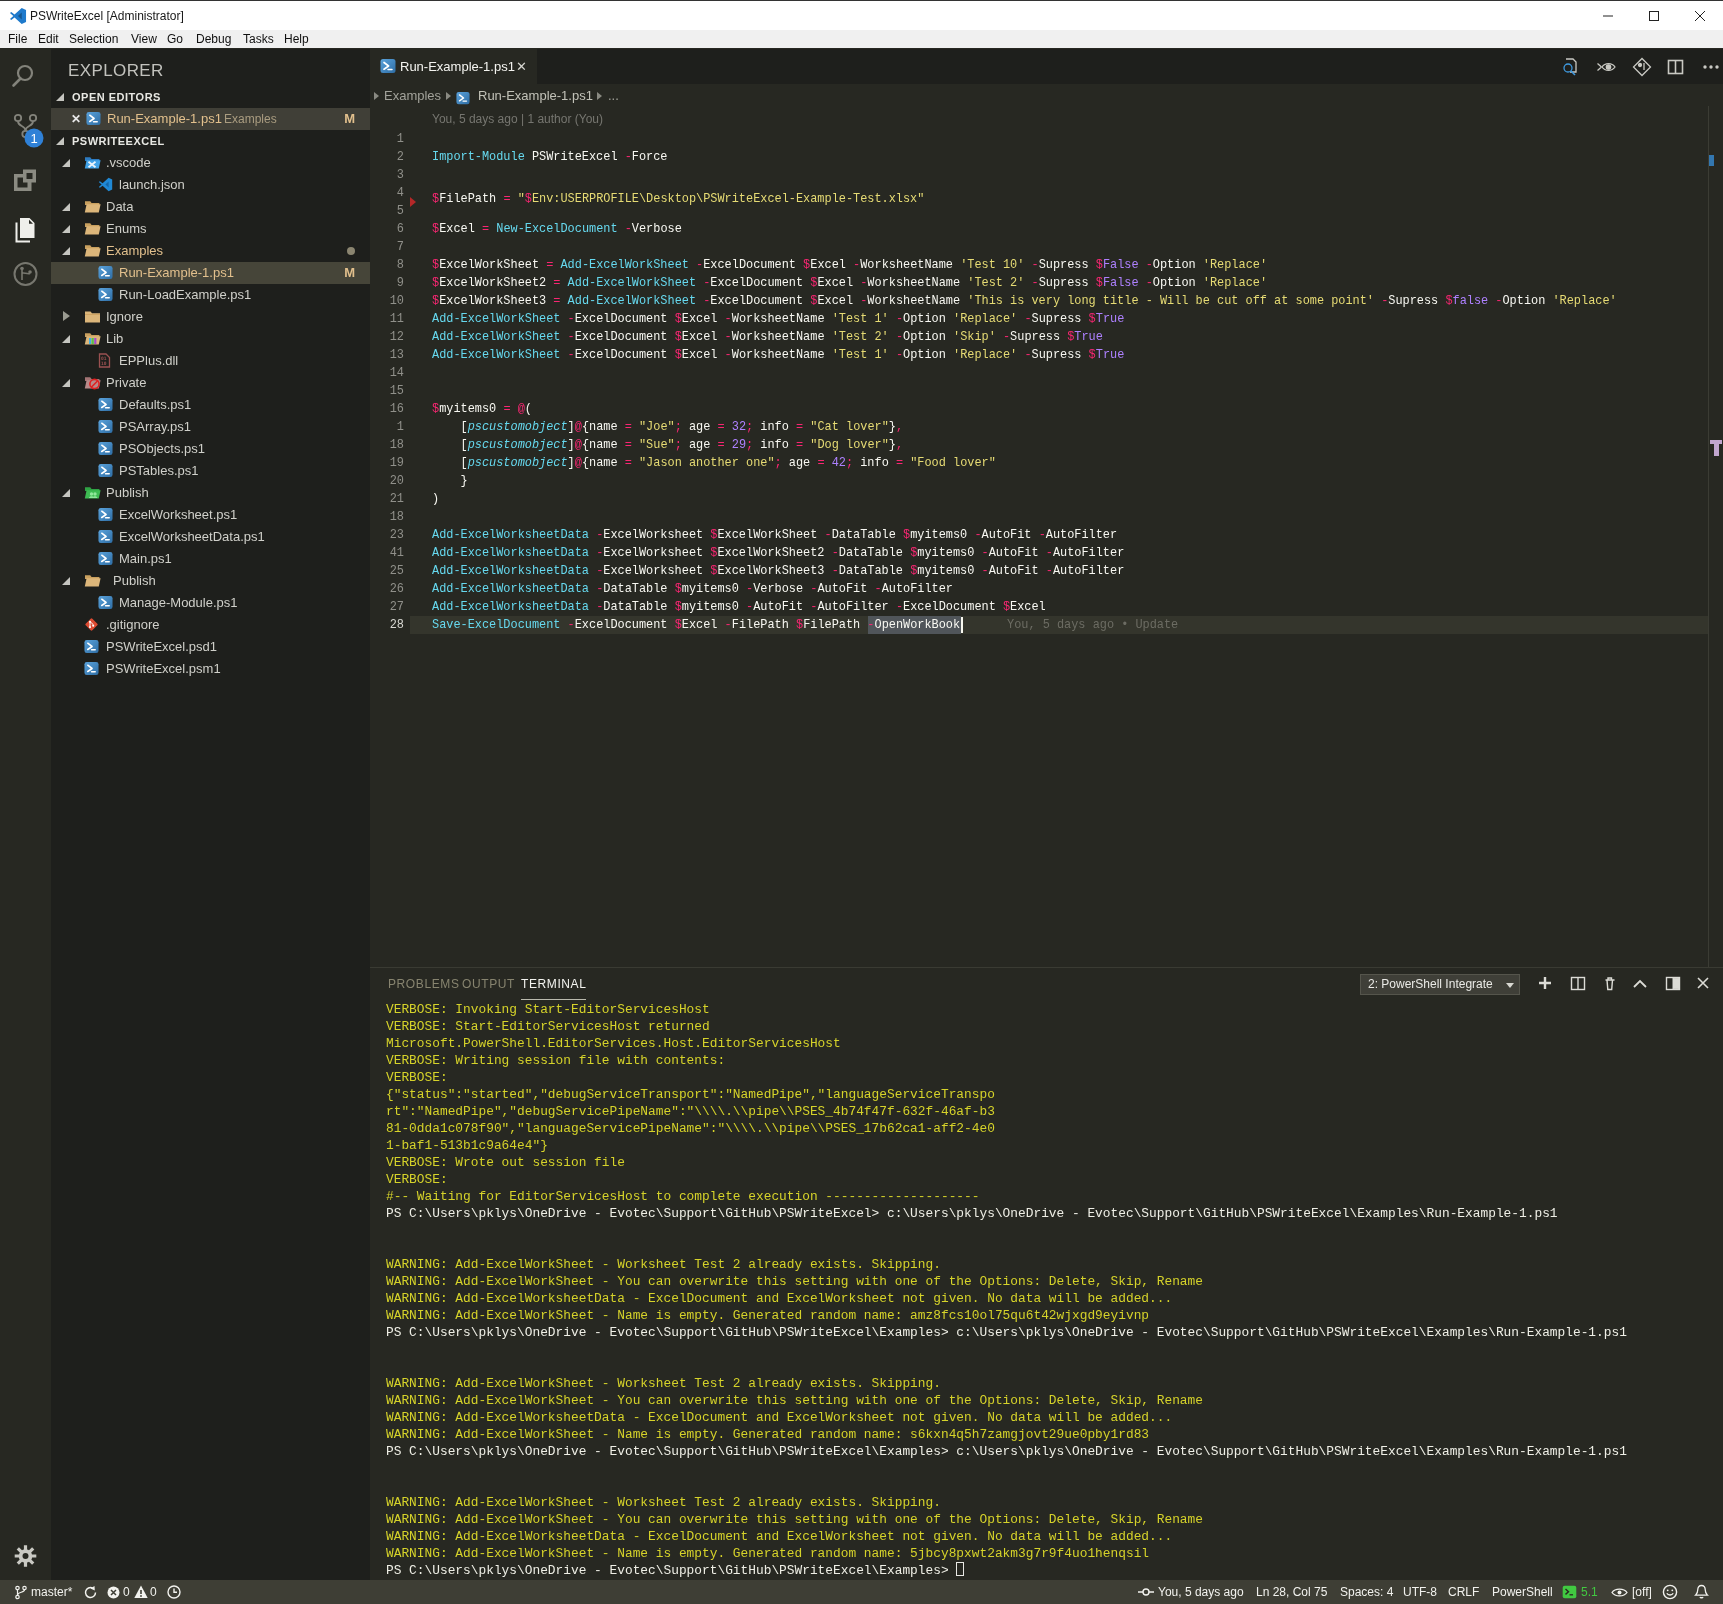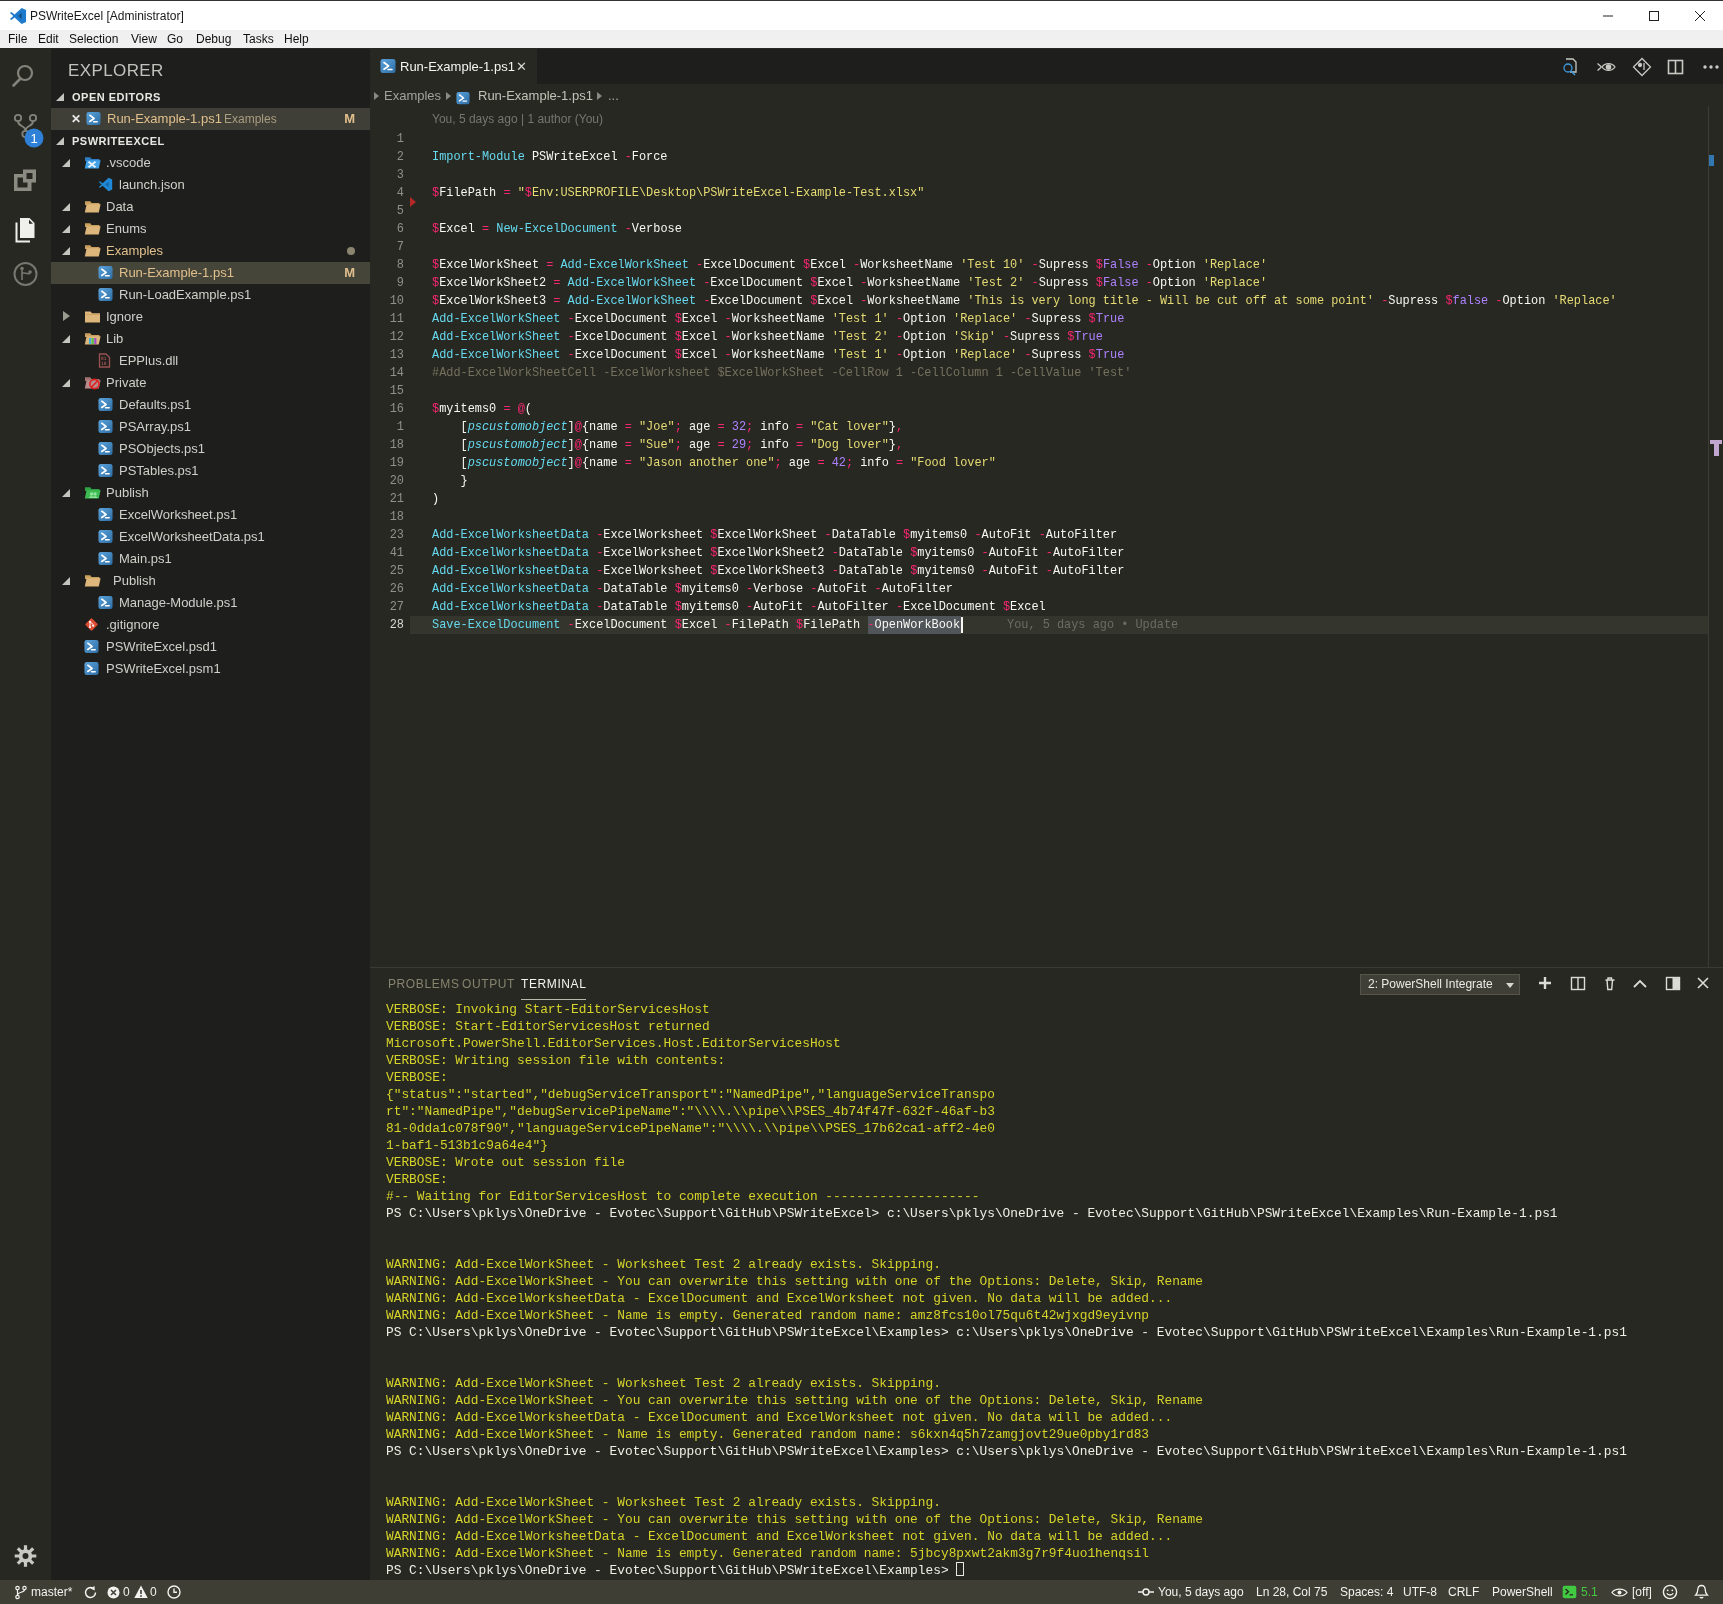--- a/index.html
+++ b/index.html
@@ -572,31 +572,30 @@
 <div class="gl" style="top:402px">18</div>
 <div class="gl" style="top:420px">23</div>
 <div class="gl" style="top:438px">41</div>
 <div class="gl" style="top:456px">25</div>
 <div class="gl" style="top:474px">26</div>
 <div class="gl" style="top:492px">27</div>
 <div class="gl cur" style="top:510px">28</div>
  <div class="cl" style="top:24px"></div>
 <div class="cl" style="top:42px"><i class="c">Import-Module</i><i class="w"> PSWriteExcel </i><i class="p">-</i><i class="w">Force</i></div>
 <div class="cl" style="top:60px"></div>
-<div class="cl" style="top:78px"><i class="p">$</i><i class="w">FilePath</i><i class="w"> </i><i class="p">=</i><i class="w"> </i><i class="y">"</i><i class="p">$</i><i class="y">Env:USERPROFILE\Desktop\PSWriteExcel-Example-Test.xlsx"</i></div>
+<div class="cl" style="top:84px"><i class="p">$</i><i class="w">FilePath</i><i class="w"> </i><i class="p">=</i><i class="w"> </i><i class="y">"</i><i class="p">$</i><i class="y">Env:USERPROFILE\Desktop\PSWriteExcel-Example-Test.xlsx"</i></div>
 <div class="cl" style="top:96px"></div>
 <div class="cl" style="top:114px"><i class="p">$</i><i class="w">Excel</i><i class="w"> </i><i class="p">=</i><i class="w"> </i><i class="c">New-ExcelDocument</i><i class="w"> </i><i class="p">-</i><i class="w">Verbose</i></div>
 <div class="cl" style="top:132px"></div>
 <div class="cl" style="top:150px"><i class="p">$</i><i class="w">ExcelWorkSheet</i><i class="w"> </i><i class="p">=</i><i class="w"> </i><i class="c">Add-ExcelWorkSheet</i><i class="w"> </i><i class="p">-</i><i class="w">ExcelDocument</i><i class="w"> </i><i class="p">$</i><i class="w">Excel</i><i class="w"> </i><i class="p">-</i><i class="w">WorksheetName</i><i class="w"> </i><i class="y">'Test 10'</i><i class="w"> </i><i class="p">-</i><i class="w">Supress</i><i class="w"> </i><i class="p">$</i><i class="u">False</i><i class="w"> </i><i class="p">-</i><i class="w">Option</i><i class="w"> </i><i class="y">'Replace'</i></div>
 <div class="cl" style="top:168px"><i class="p">$</i><i class="w">ExcelWorkSheet2</i><i class="w"> </i><i class="p">=</i><i class="w"> </i><i class="c">Add-ExcelWorkSheet</i><i class="w"> </i><i class="p">-</i><i class="w">ExcelDocument</i><i class="w"> </i><i class="p">$</i><i class="w">Excel</i><i class="w"> </i><i class="p">-</i><i class="w">WorksheetName</i><i class="w"> </i><i class="y">'Test 2'</i><i class="w"> </i><i class="p">-</i><i class="w">Supress</i><i class="w"> </i><i class="p">$</i><i class="u">False</i><i class="w"> </i><i class="p">-</i><i class="w">Option</i><i class="w"> </i><i class="y">'Replace'</i></div>
 <div class="cl" style="top:186px"><i class="p">$</i><i class="w">ExcelWorkSheet3</i><i class="w"> </i><i class="p">=</i><i class="w"> </i><i class="c">Add-ExcelWorkSheet</i><i class="w"> </i><i class="p">-</i><i class="w">ExcelDocument</i><i class="w"> </i><i class="p">$</i><i class="w">Excel</i><i class="w"> </i><i class="p">-</i><i class="w">WorksheetName</i><i class="w"> </i><i class="y">'This is very long title - Will be cut off at some point'</i><i class="w"> </i><i class="p">-</i><i class="w">Supress</i><i class="w"> </i><i class="p">$</i><i class="u">false</i><i class="w"> </i><i class="p">-</i><i class="w">Option</i><i class="w"> </i><i class="y">'Replace'</i></div>
 <div class="cl" style="top:204px"><i class="c">Add-ExcelWorkSheet</i><i class="w"> </i><i class="p">-</i><i class="w">ExcelDocument</i><i class="w"> </i><i class="p">$</i><i class="w">Excel</i><i class="w"> </i><i class="p">-</i><i class="w">WorksheetName</i><i class="w"> </i><i class="y">'Test 1'</i><i class="w"> </i><i class="p">-</i><i class="w">Option</i><i class="w"> </i><i class="y">'Replace'</i><i class="w"> </i><i class="p">-</i><i class="w">Supress</i><i class="w"> </i><i class="p">$</i><i class="u">True</i></div>
 <div class="cl" style="top:222px"><i class="c">Add-ExcelWorkSheet</i><i class="w"> </i><i class="p">-</i><i class="w">ExcelDocument</i><i class="w"> </i><i class="p">$</i><i class="w">Excel</i><i class="w"> </i><i class="p">-</i><i class="w">WorksheetName</i><i class="w"> </i><i class="y">'Test 2'</i><i class="w"> </i><i class="p">-</i><i class="w">Option</i><i class="w"> </i><i class="y">'Skip'</i><i class="w"> </i><i class="p">-</i><i class="w">Supress</i><i class="w"> </i><i class="p">$</i><i class="u">True</i></div>
 <div class="cl" style="top:240px"><i class="c">Add-ExcelWorkSheet</i><i class="w"> </i><i class="p">-</i><i class="w">ExcelDocument</i><i class="w"> </i><i class="p">$</i><i class="w">Excel</i><i class="w"> </i><i class="p">-</i><i class="w">WorksheetName</i><i class="w"> </i><i class="y">'Test 1'</i><i class="w"> </i><i class="p">-</i><i class="w">Option</i><i class="w"> </i><i class="y">'Replace'</i><i class="w"> </i><i class="p">-</i><i class="w">Supress</i><i class="w"> </i><i class="p">$</i><i class="u">True</i></div>
-<div class="cl" style="top:258px"><i class="m">#Add-ExcelWorkSheetCell -ExcelWorksheet $ExcelWorkSheet -CellRow 1 -CellColumn 1 -CellValue 'Test'</i></div>
 <div class="cl" style="top:276px"></div>
 <div class="cl" style="top:294px"><i class="p">$</i><i class="w">myitems0</i><i class="w"> </i><i class="p">=</i><i class="w"> </i><i class="p">@</i><i class="w">(</i></div>
 <div class="cl" style="top:312px"><i class="w">    [</i><i class="it">pscustomobject</i><i class="w">]</i><i class="p">@</i><i class="w">{name </i><i class="p">=</i><i class="w"> </i><i class="y">"Joe"</i><i class="p">;</i><i class="w"> age </i><i class="p">=</i><i class="w"> </i><i class="u">32</i><i class="p">;</i><i class="w"> info </i><i class="p">=</i><i class="w"> </i><i class="y">"Cat lover"</i><i class="w">}</i><i class="p">,</i></div>
 <div class="cl" style="top:330px"><i class="w">    [</i><i class="it">pscustomobject</i><i class="w">]</i><i class="p">@</i><i class="w">{name </i><i class="p">=</i><i class="w"> </i><i class="y">"Sue"</i><i class="p">;</i><i class="w"> age </i><i class="p">=</i><i class="w"> </i><i class="u">29</i><i class="p">;</i><i class="w"> info </i><i class="p">=</i><i class="w"> </i><i class="y">"Dog lover"</i><i class="w">}</i><i class="p">,</i></div>
 <div class="cl" style="top:348px"><i class="w">    [</i><i class="it">pscustomobject</i><i class="w">]</i><i class="p">@</i><i class="w">{name </i><i class="p">=</i><i class="w"> </i><i class="y">"Jason another one"</i><i class="p">;</i><i class="w"> age </i><i class="p">=</i><i class="w"> </i><i class="u">42</i><i class="p">;</i><i class="w"> info </i><i class="p">=</i><i class="w"> </i><i class="y">"Food lover"</i></div>
 <div class="cl" style="top:366px"><i class="w">    }</i></div>
 <div class="cl" style="top:384px"><i class="w">)</i></div>
 <div class="cl" style="top:402px"></div>
 <div class="cl" style="top:420px"><i class="c">Add-ExcelWorksheetData</i><i class="w"> </i><i class="p">-</i><i class="w">ExcelWorksheet</i><i class="w"> </i><i class="p">$</i><i class="w">ExcelWorkSheet</i><i class="w"> </i><i class="p">-</i><i class="w">DataTable</i><i class="w"> </i><i class="p">$</i><i class="w">myitems0</i><i class="w"> </i><i class="p">-</i><i class="w">AutoFit</i><i class="w"> </i><i class="p">-</i><i class="w">AutoFilter</i></div>
 <div class="cl" style="top:438px"><i class="c">Add-ExcelWorksheetData</i><i class="w"> </i><i class="p">-</i><i class="w">ExcelWorksheet</i><i class="w"> </i><i class="p">$</i><i class="w">ExcelWorkSheet2</i><i class="w"> </i><i class="p">-</i><i class="w">DataTable</i><i class="w"> </i><i class="p">$</i><i class="w">myitems0</i><i class="w"> </i><i class="p">-</i><i class="w">AutoFit</i><i class="w"> </i><i class="p">-</i><i class="w">AutoFilter</i></div>

